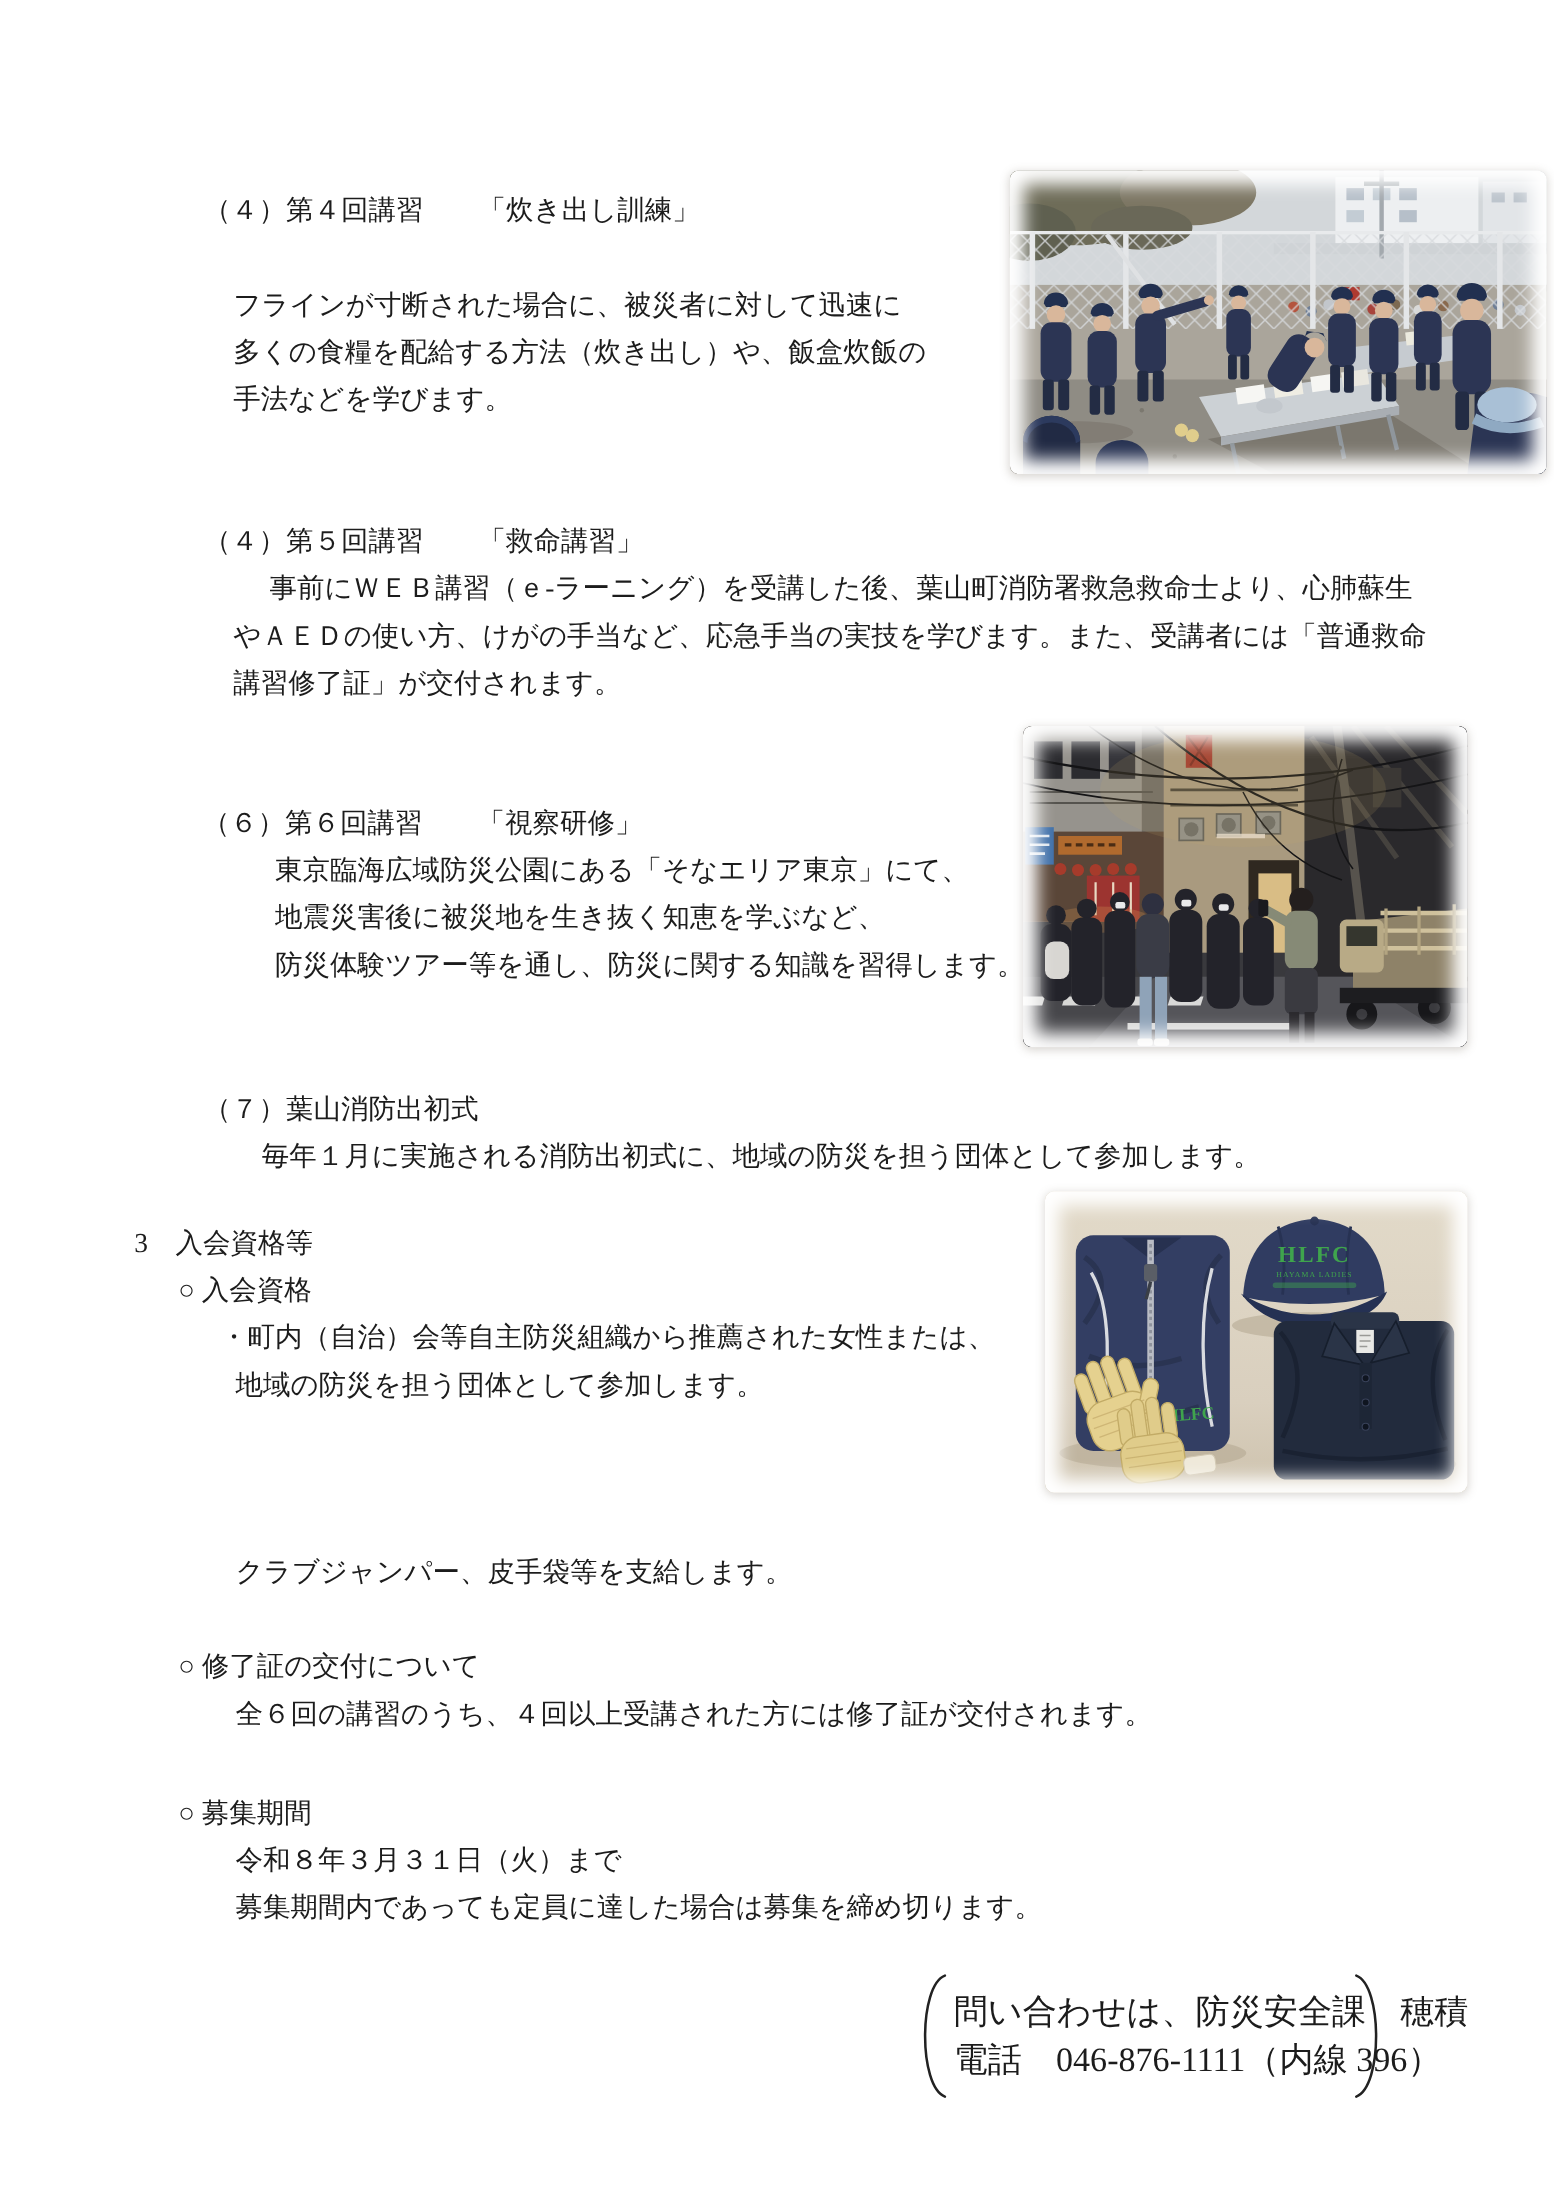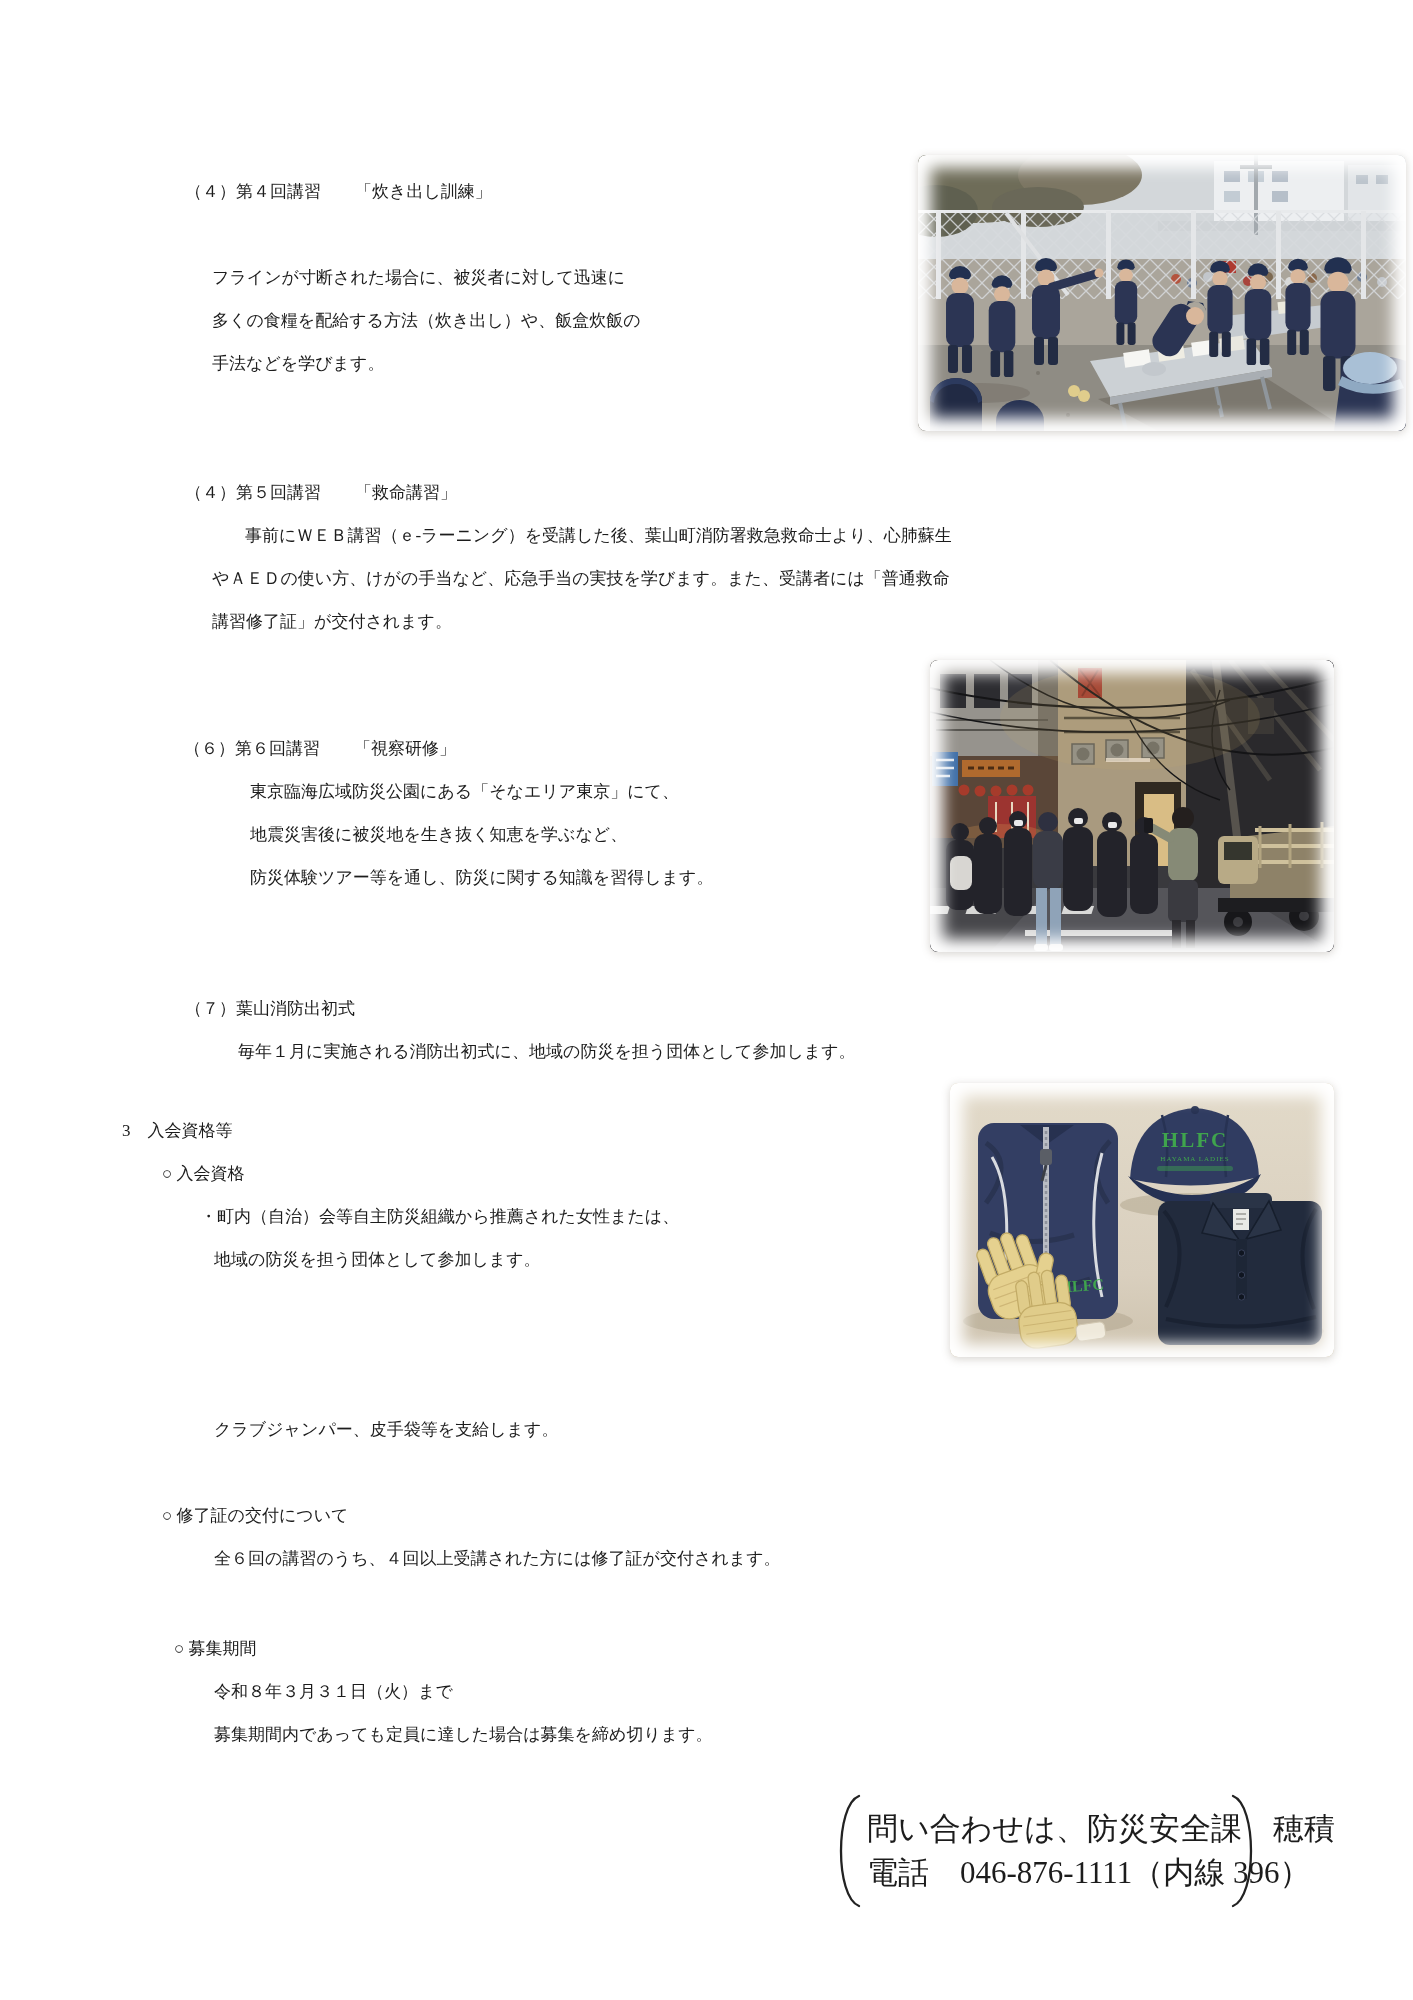--- a/index.html
+++ b/index.html
@@ -1,21 +1,21 @@
 <!DOCTYPE html>
 <html><head>
 <meta charset="utf-8">
 <style>
   html,body{margin:0;padding:0;background:#ffffff;}
   .page{
     position:relative;width:1413px;height:2000px;background:#ffffff;
     font-family:"Liberation Serif","DejaVu Serif",serif;color:#1c1c1c;
     overflow:hidden;
   }
-  .line{position:absolute;font-size:17px;line-height:30px;white-space:pre;letter-spacing:0;}
+  .line{position:absolute;font-size:25px;line-height:30px;white-space:pre;letter-spacing:0;}
   .photo{position:absolute;border-radius:8px;overflow:hidden;box-shadow:0 2px 9px rgba(110,100,85,.28);}
   .photo svg{display:block;width:100%;height:100%;}
   .feather{position:absolute;inset:0;border-radius:8px;pointer-events:none;
     box-shadow:inset 0 0 15px 13px #ffffff;}
   .contact-box{position:absolute;left:823px;top:1790px;width:446px;height:122px;}
   .contact-box svg{position:absolute;inset:0;width:100%;height:100%;}
   .cline{position:absolute;left:44px;font-size:31px;line-height:30px;white-space:pre;}
 </style>
 </head>
 <body>
@@ -274,21 +274,21 @@
 
   <div class="line" style="left:162px;top:1159px">○ 入会資格</div>
   <div class="line" style="left:200px;top:1202px">・町内（自治）会等自主防災組織から推薦された女性または、</div>
   <div class="line" style="left:214px;top:1245px">地域の防災を担う団体として参加します。</div>
 
   <div class="line" style="left:214px;top:1415px">クラブジャンパー、皮手袋等を支給します。</div>
 
   <div class="line" style="left:162px;top:1501px">○ 修了証の交付について</div>
   <div class="line" style="left:214px;top:1544px">全６回の講習のうち、４回以上受講された方には修了証が交付されます。</div>
 
-  <div class="line" style="left:174px;top:1634px">○ 募集期間</div>
+  <div class="line" style="left:162px;top:1634px">○ 募集期間</div>
   <div class="line" style="left:214px;top:1677px">令和８年３月３１日（火）まで</div>
   <div class="line" style="left:214px;top:1720px">募集期間内であっても定員に達した場合は募集を締め切ります。</div>
 
   <div class="photo" style="left:950px;top:1083px;width:384px;height:274px">
     <svg viewBox="0 0 384 274" preserveAspectRatio="none">
       <defs>
         <linearGradient id="bgfade" x1="0" y1="0" x2="0" y2="1">
           <stop offset="0" stop-color="#e2dac9"></stop>
           <stop offset="0.7" stop-color="#d9cfbe"></stop>
           <stop offset="1" stop-color="#cdc2ad"></stop>

